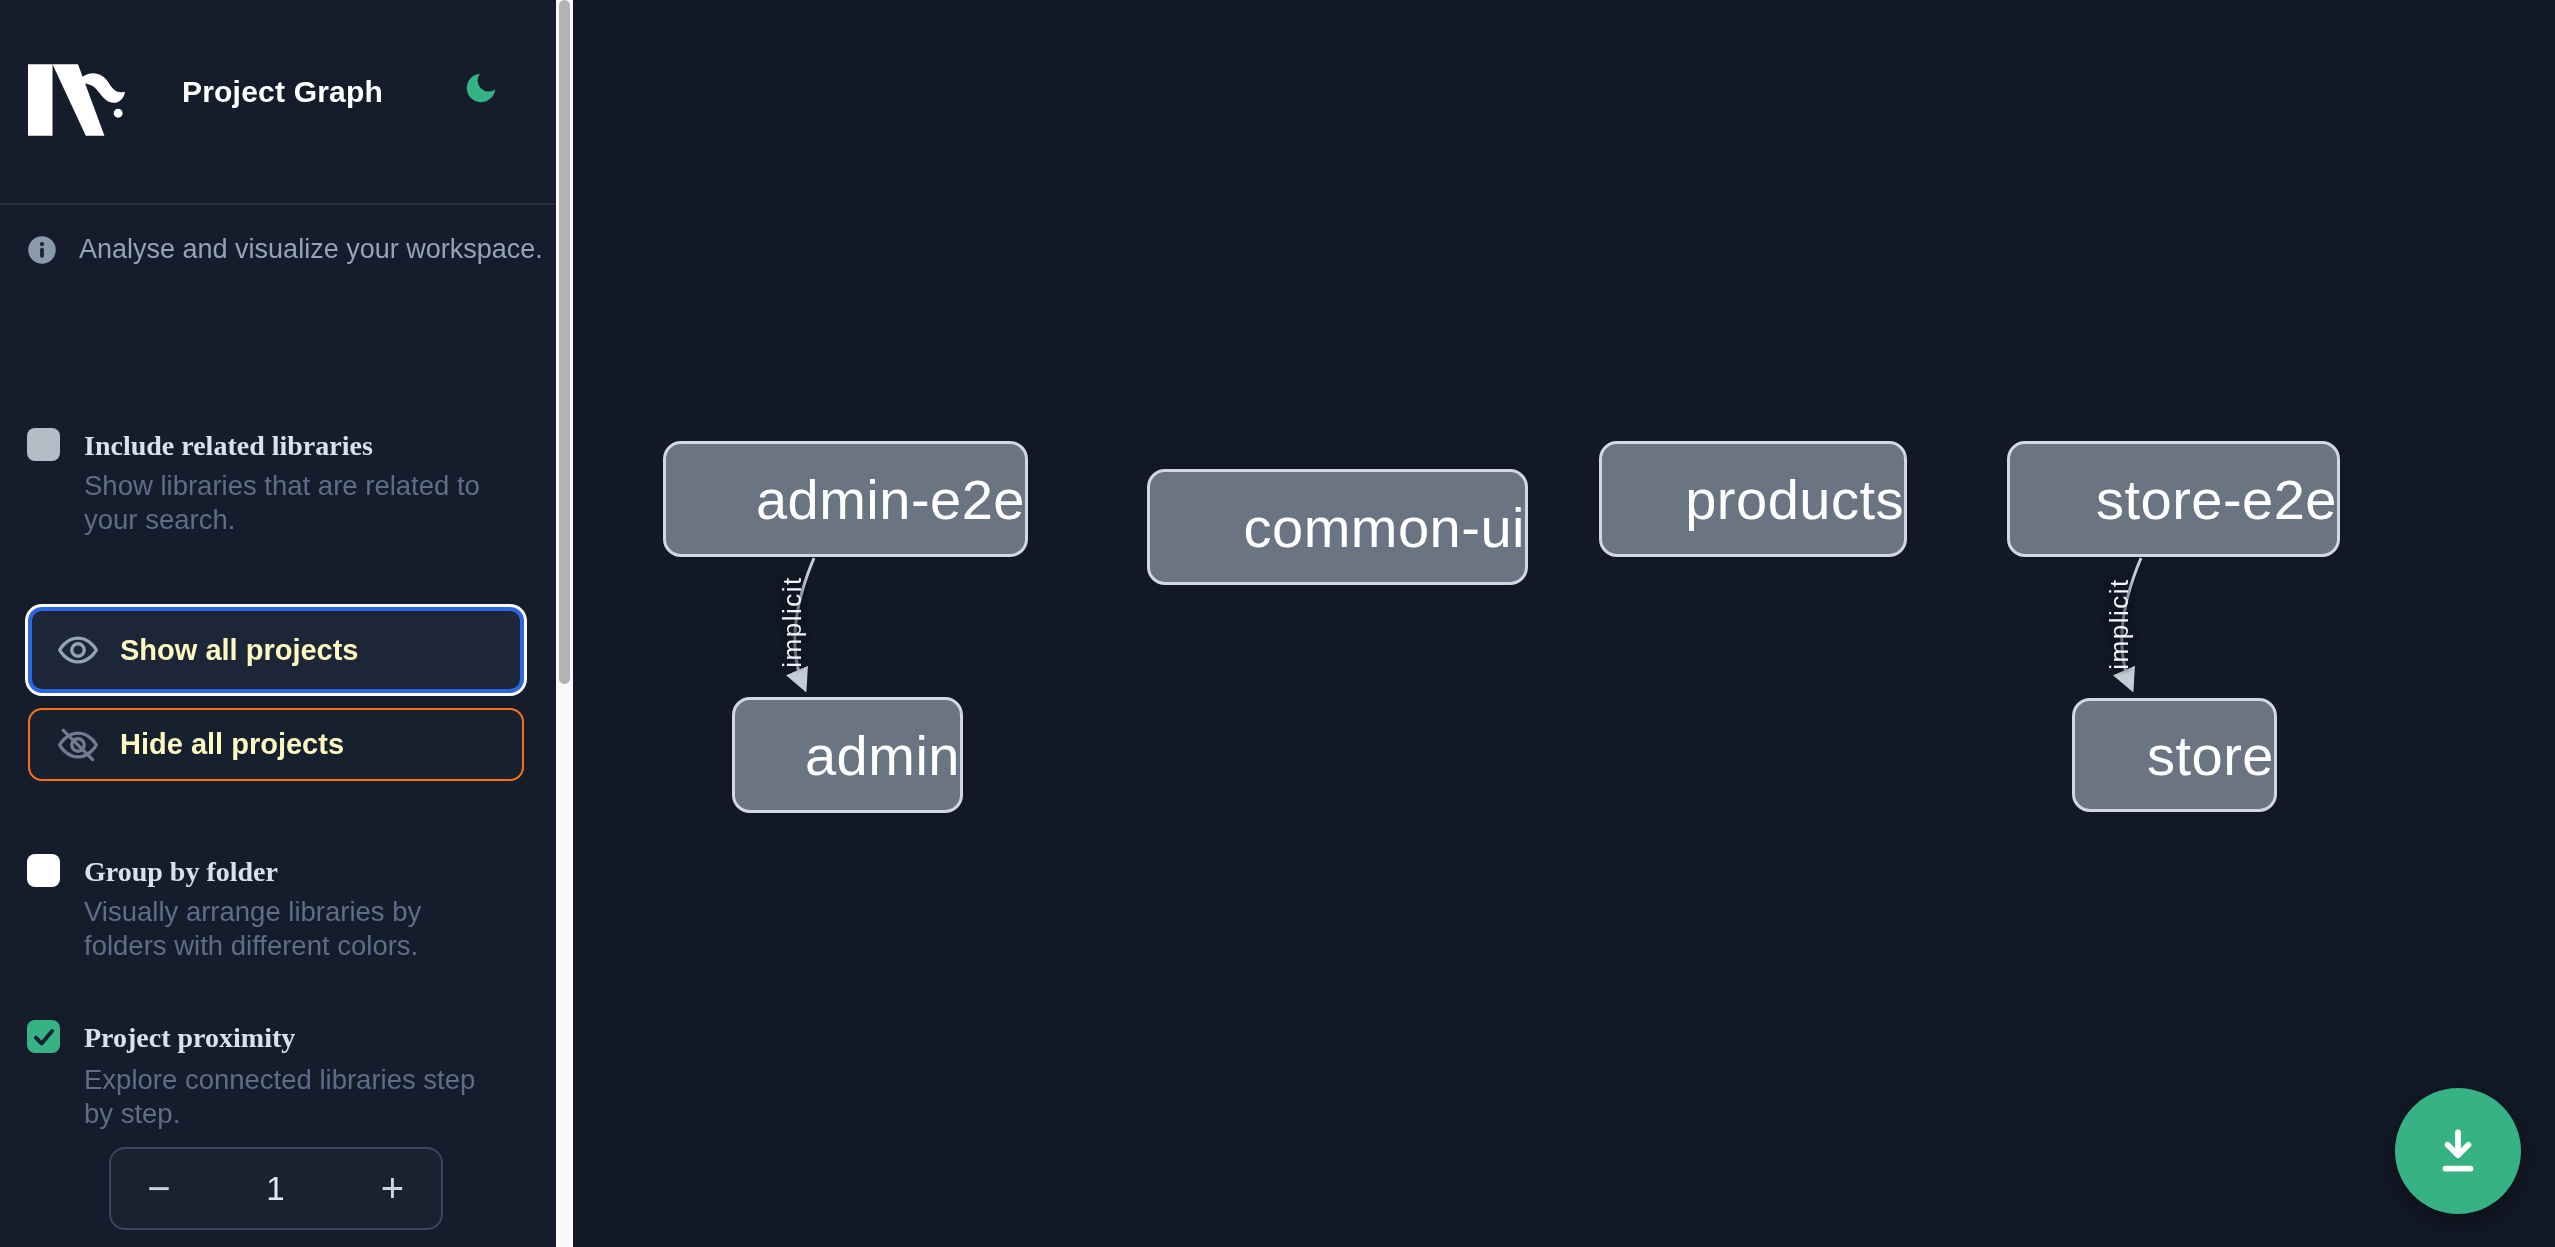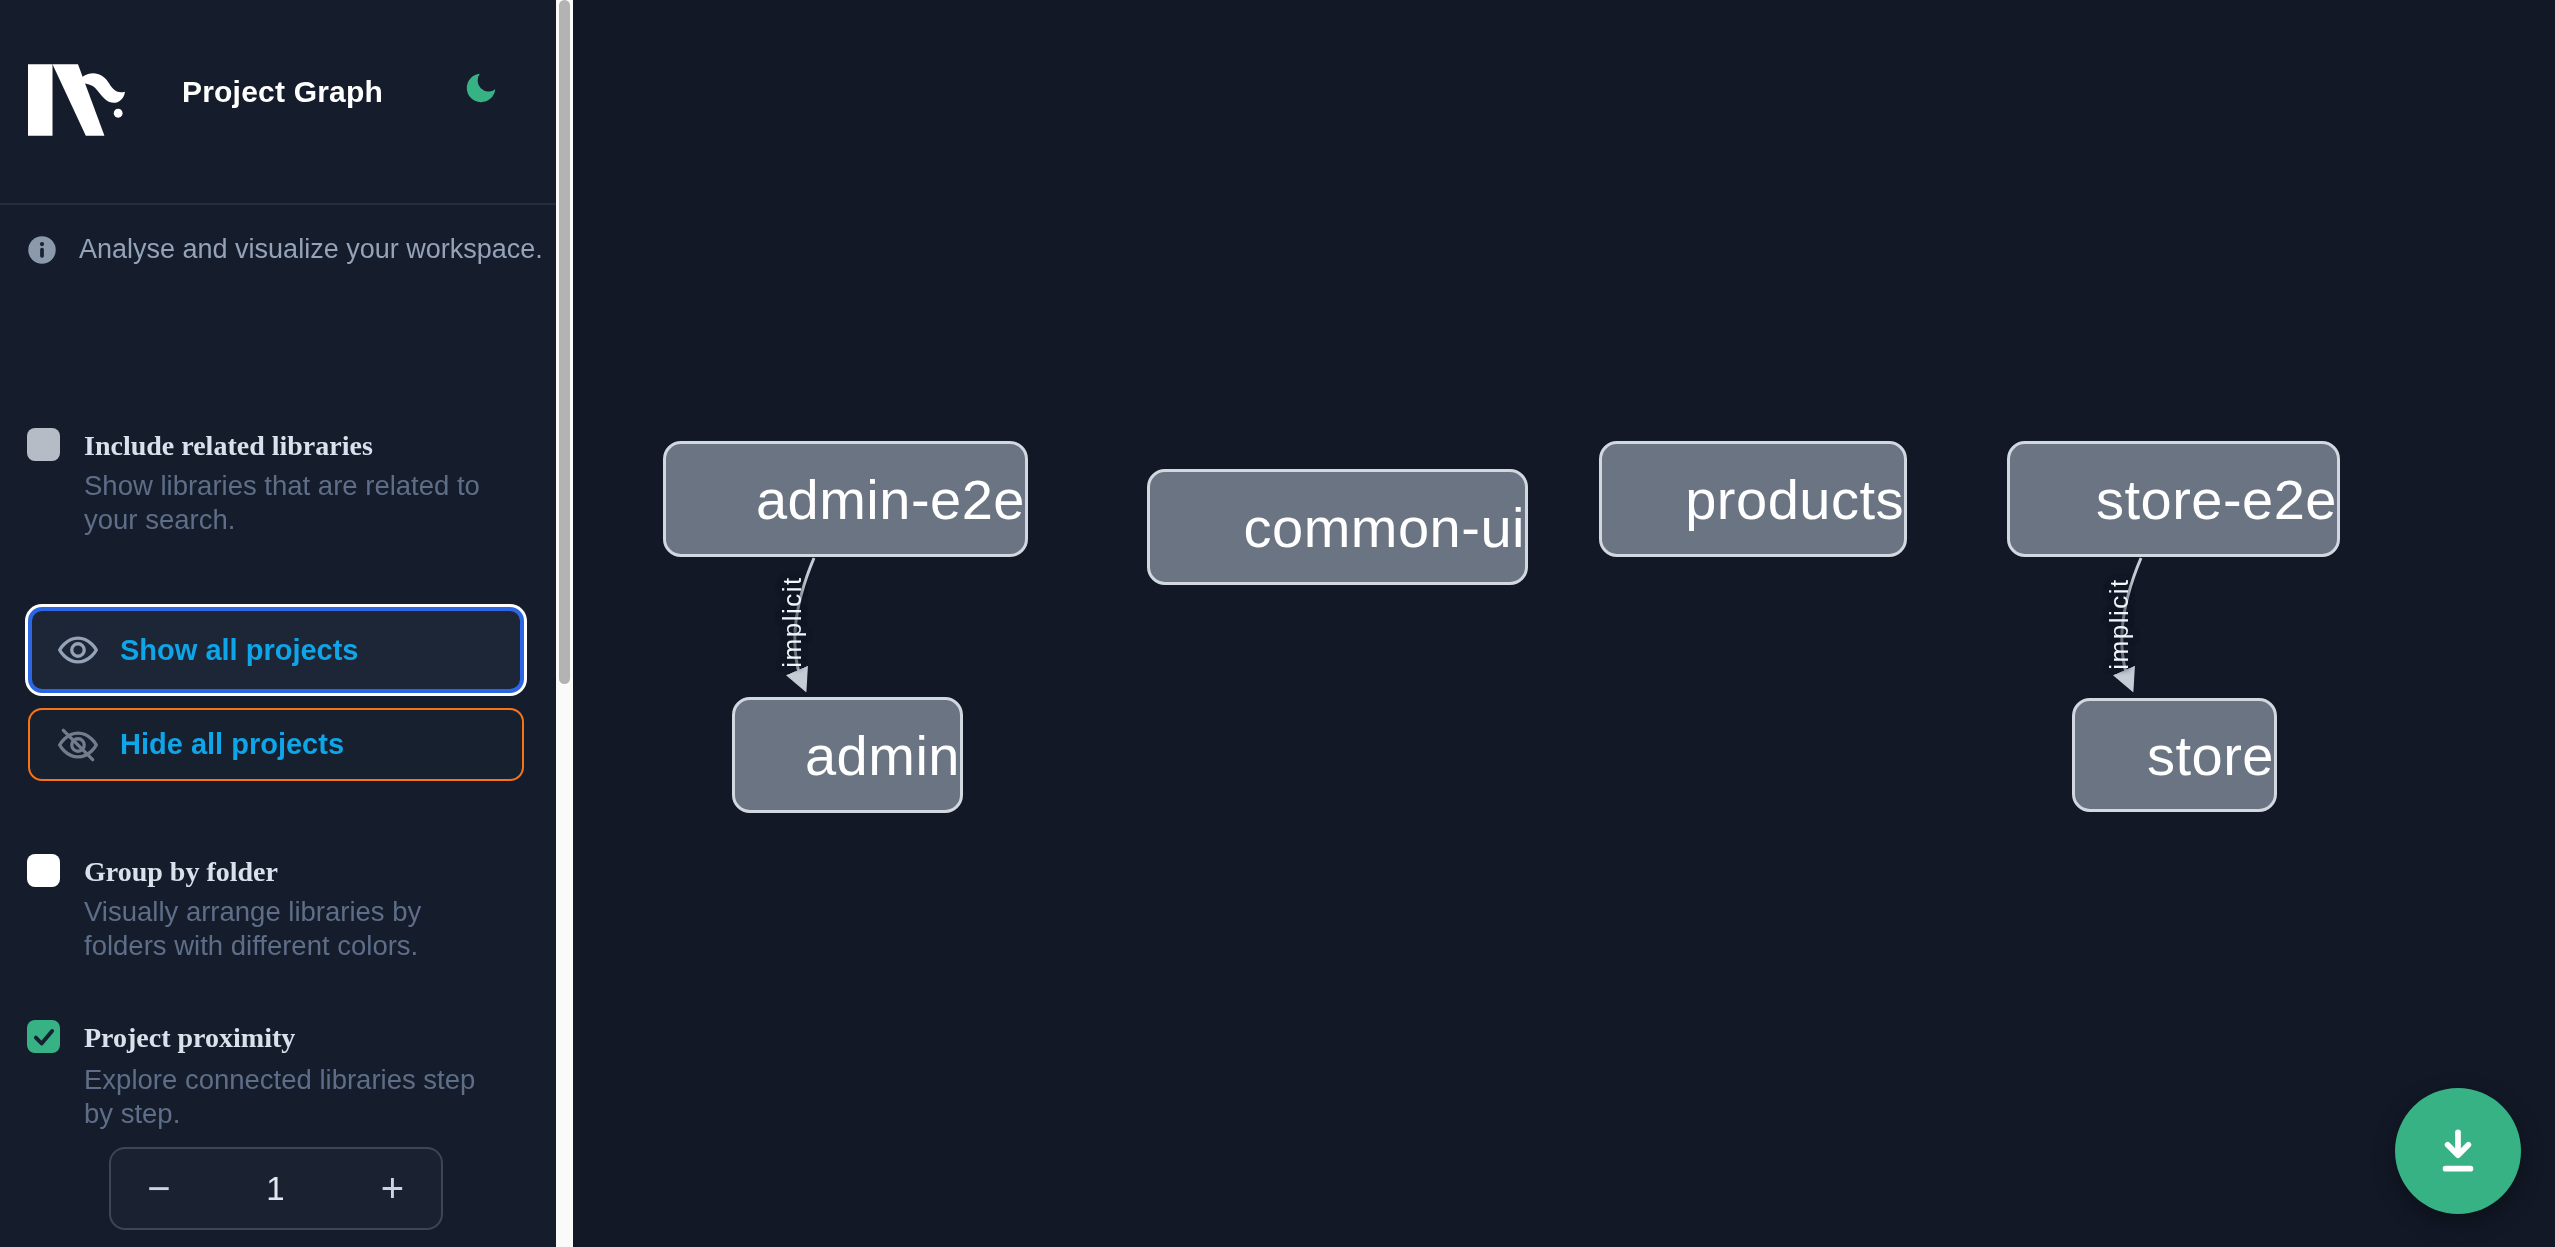--- a/index.html
+++ b/index.html
@@ -25,21 +25,21 @@
   .checkbox { position:absolute; left:27px; width:33px; height:33px; border-radius:8px; }
   .cb-gray  { background:#b5bcc6; }
   .cb-white { background:#ffffff; }
   .cb-green { background:#36b285; display:flex; align-items:center; justify-content:center; }
   .opt-label { position:absolute; left:84px; font-size:28px; font-weight:700; color:#d9e1ec;font-family:Liberation Serif, serif; }
   .opt-desc  { position:absolute; left:84px; font-size:27.5px; line-height:34px; color:#5e6e88; white-space:pre-line; }
 
   .side-btn { position:absolute; left:28px; width:496px; display:flex; align-items:center; cursor:pointer; font-family:"Liberation Sans",sans-serif; }
   .btn-show { top:607px; height:86px; background:#1d2636; border:4px solid #2b67e2; border-radius:14px; box-shadow:0 0 0 3px #ffffff; padding-left:24px; gap:20px; }
   .btn-hide { top:708px; height:73px; background:#17202f; border:2px solid #f97316; border-radius:14px; padding-left:26px; gap:20px; }
-  .side-btn span { font-size:29px; font-weight:600; color:#0ea5e9; }
+  .side-btn span { font-size:29px; font-weight:600; color:#fef9c3; }
 
   .stepper { position:absolute; left:109px; top:1147px; width:334px; height:83px; background:#1a2231; border:2px solid #3b4659; border-radius:16px; display:flex; overflow:hidden; }
   .stepper button { background:transparent; border:none; color:#cbd5e1; font-size:40px; font-family:"Liberation Sans",sans-serif; cursor:pointer; }
   .step-minus { width:96px; border-right:2px solid #3b4659; }
   .step-plus  { width:97px; border-left:2px solid #3b4659; }
   .stepper-value { flex:1; display:flex; align-items:center; justify-content:center; font-size:33px; color:#e2e8f0; }
 
   
   .scroll-track { position:absolute; left:556px; top:0; width:17px; height:1247px; background:#fafafa; }
   .scroll-thumb { position:absolute; left:3px; top:0; width:11px; height:684px; background:#b3b3b3; border-radius:7px; cursor:grab; }

